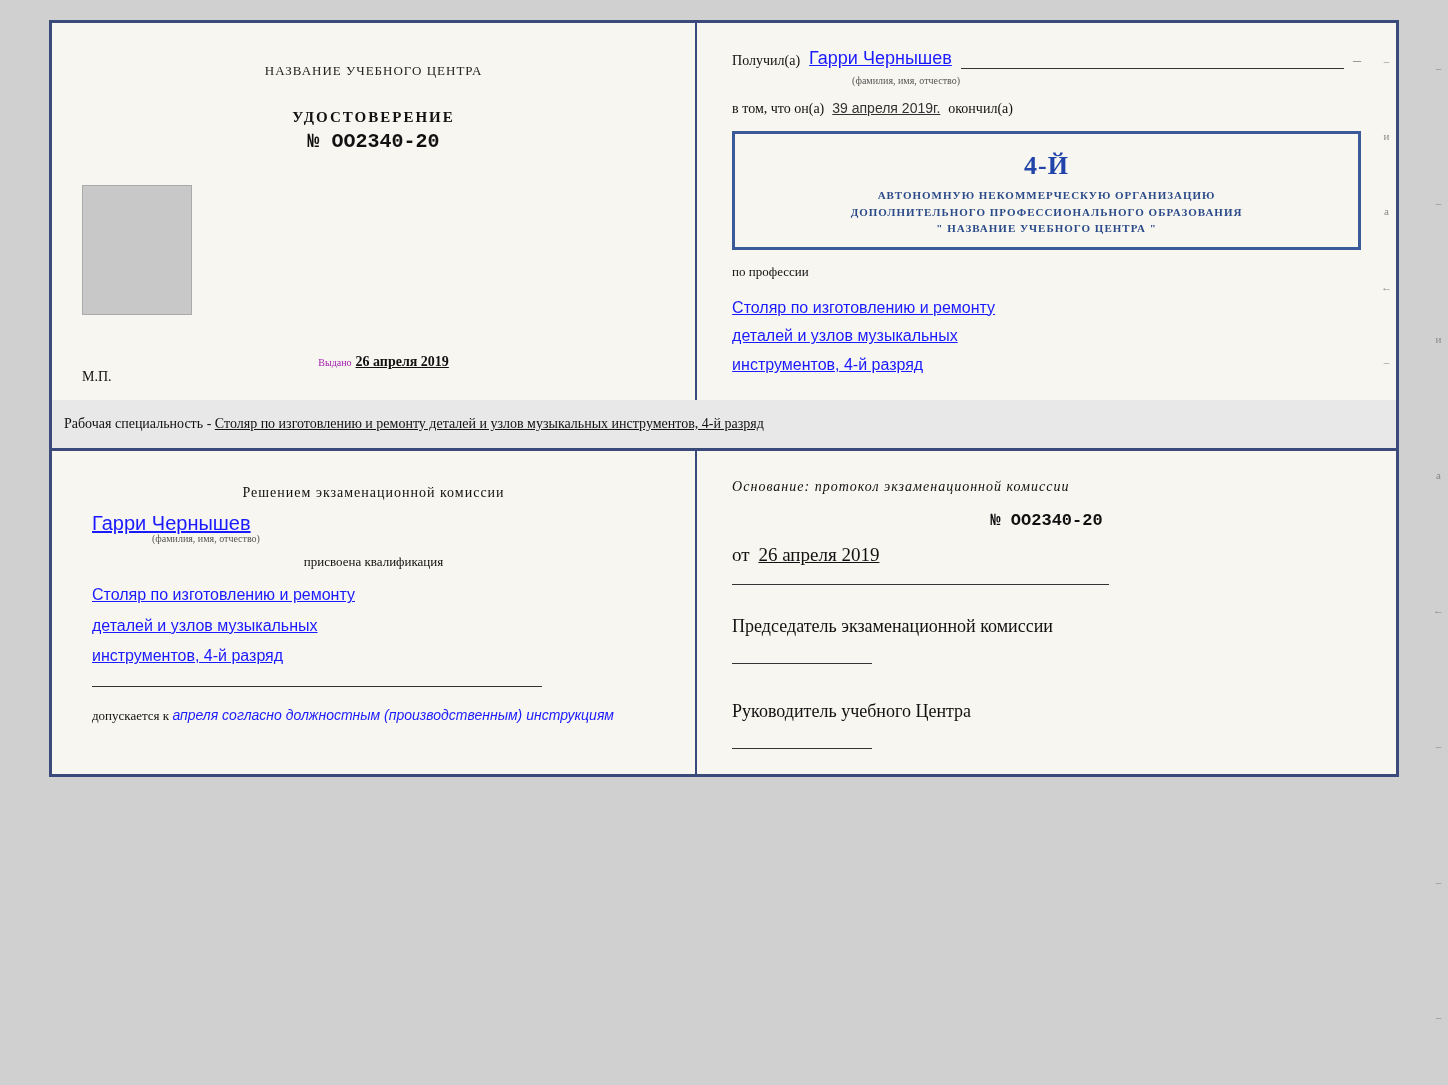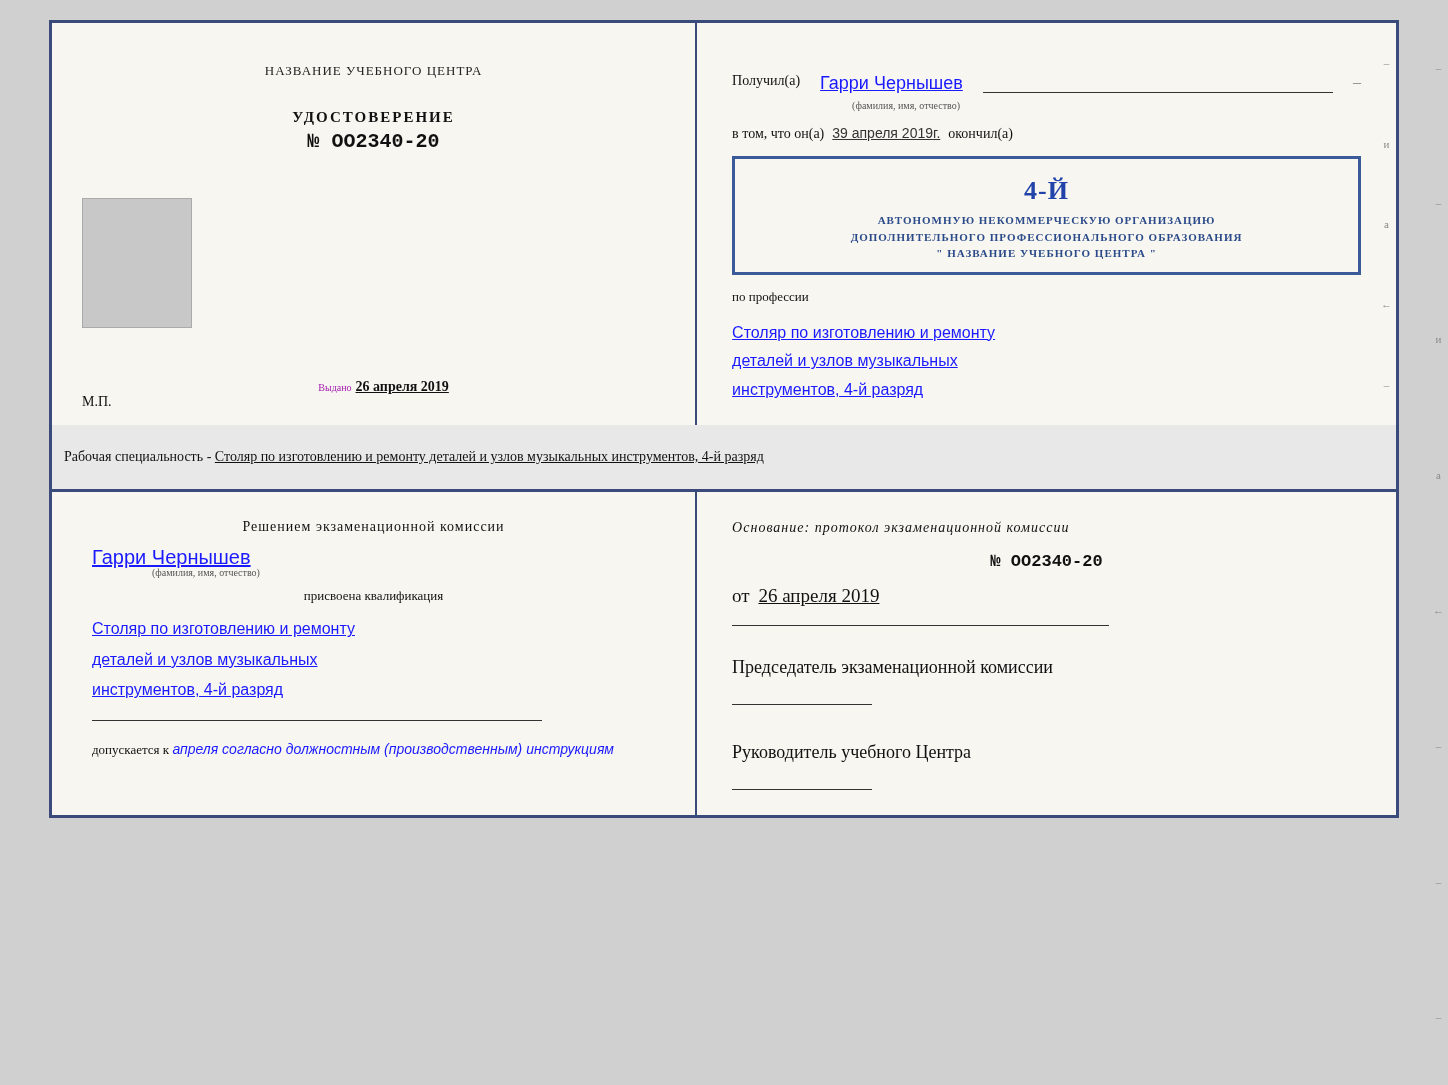--- a/index.html
+++ b/index.html
@@ -114,24 +114,23 @@
       font-size: 14px;
       color: #111;
       position: absolute;
       bottom: 15px;
       left: 30px;
     }
 
     
     .recipient-line {
       display: flex;
-      align-items: flex-start;
-      gap: 20px;
+      align-items: flex-end;
+      gap: 9px;
       flex-wrap: wrap;
-      margin-top: 25px;
     }
 
     .label-text {
       font-size: 14px;
       color: #111;
     }
 
     .handwritten {
       font-family: 'Comic Sans MS', cursive, sans-serif;
       font-size: 18px;
@@ -187,21 +186,21 @@
       font-size: 16px;
       color: #1a1aff;
       text-decoration: underline;
       line-height: 1.8;
     }
 
     
     .description-line {
       width: 1350px;
       background: #e8e8e8;
-      padding: 24px 12px;
+      padding: 16px 12px;
       font-size: 14px;
       color: #111;
       border-left: 3px solid #3a4a7a;
       border-right: 3px solid #3a4a7a;
     }
 
     .description-underline {
       text-decoration: underline;
     }
 
@@ -209,21 +208,21 @@
     .certificate-bottom {
       display: flex;
       width: 100%;
       background: #f8f6f0;
       border: 3px solid #3a4a7a;
     }
 
     .cert-bottom-left {
       width: 48%;
       border-right: 2px solid #3a4a7a;
-      padding: 25px 40px;
+      padding: 32px 40px;
       display: flex;
       flex-direction: column;
       gap: 10px;
     }
 
     .cert-bottom-right {
       width: 52%;
       padding: 25px 35px;
       display: flex;
       flex-direction: column;

